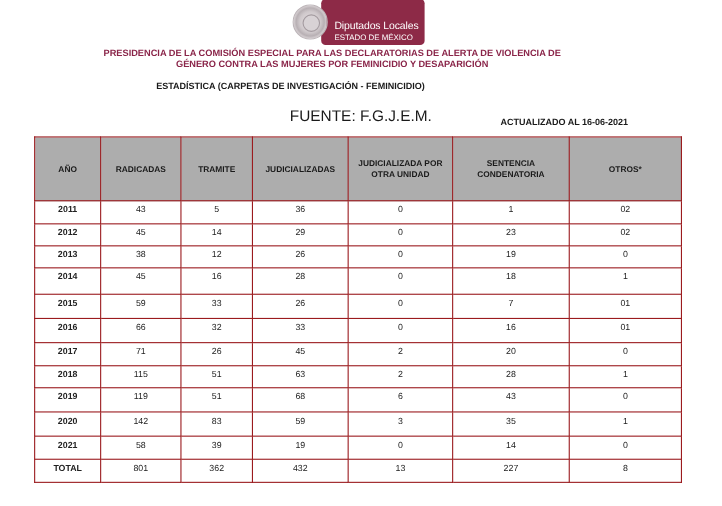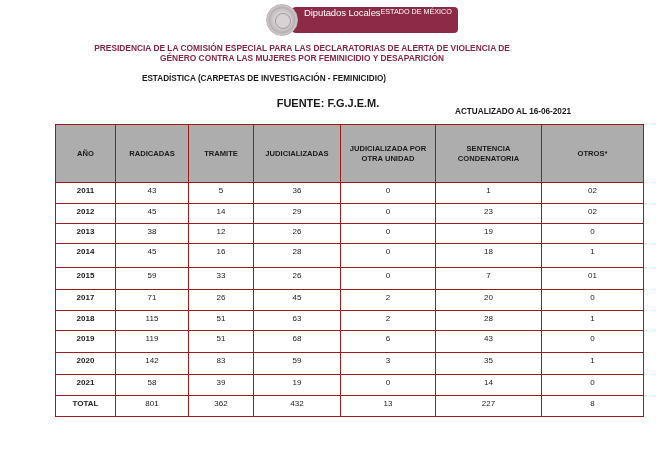--- a/index.html
+++ b/index.html
@@ -1,27 +1,27 @@
 <!DOCTYPE html>
 <html><head>
   <meta charset="utf-8">
   <style>
     html, body { margin: 0; padding: 0; background: #ffffff; }
     body { width: 656px; height: 460px; position: relative; overflow: hidden; font-family: "Liberation Sans", sans-serif; color: #1a1a1a; }
     .logo { position: absolute; left: 266px; top: 4px; height: 32px; display: flex; align-items: center; }
     .seal { width: 30px; height: 30px; border-radius: 50%; background: radial-gradient(circle, #e9e4e6 0%, #cfc8cb 45%, #b8b0b4 60%, #e2dcde 75%, #a79ea3 100%); border: 1px solid #bcb4b8; position: relative; z-index: 2; }
     .seal::after { content: ""; position: absolute; left: 8px; top: 8px; width: 14px; height: 14px; border-radius: 50%; background: #d8d2d5; border: 1px solid #a49ba0; }
-    .brand { margin-left: -6px; height: 26px; background: #8d2a47; border-radius: 4px; padding: 0 6px 0 12px; display: flex; justify-content: center; color: #ffffff; }
+    .brand { margin-left: -6px; height: 26px; background: #8d2a47; border-radius: 4px; padding: 16px 6px 0 12px; display: flex; flex-direction: column; justify-content: center; color: #ffffff; }
     .brand .l1 { font-size: 9.5px; line-height: 11px; letter-spacing: -0.1px; }
     .brand .l2 { font-size: 7.2px; line-height: 9px; letter-spacing: 0px; }
     .title { position: absolute; left: 0; width: 604px; top: 43px; text-align: center; color: #8a2549; font-weight: bold; font-size: 8.4px; line-height: 10px; }
     .subtitle { position: absolute; left: 0; width: 528px; top: 74px; text-align: center; font-weight: bold; font-size: 8.2px; color: #1a1a1a; }
-    .source { position: absolute; left: 0; width: 656px; top: 97px; text-align: center; font-weight: bold; font-size: 11px; color: #1a1a1a; }
+    .source { position: absolute; left: 0; width: 656px; top: 97px; text-align: center; font-weight: normal; font-size: 14px; color: #1a1a1a; }
     .updated { position: absolute; left: 455px; top: 107px; font-weight: bold; font-size: 8.2px; color: #1a1a1a; }
-    table.stats { position: absolute; left: 31px; top: 124px; border-collapse: collapse; table-layout: fixed; width: 588px; margin-left: 24px; }
+    table.stats { position: absolute; left: 31px; top: 124px; border-collapse: collapse; table-layout: fixed; width: 588px; }
     table.stats th, table.stats td { border: 1.4px solid #9b1b1e; text-align: center; padding: 0; }
     table.stats th { background: #adadad; font-weight: bold; font-size: 7.6px; line-height: 10px; color: #1a1a1a; height: 57px; }
     table.stats td { font-size: 8px; color: #222; vertical-align: top; padding-top: 3px; }
     table.stats td.year { font-weight: bold; }
     tr.r20 td { height: 17px; }
     tr.r21 td { height: 18px; }
     tr.r23 td { height: 20px; }
     col.c0 { width: 60px; } col.c1 { width: 73px; } col.c2 { width: 65px; } col.c3 { width: 87px; }
     col.c4 { width: 95px; } col.c5 { width: 106px; } col.c6 { width: 102px; }
   </style>
@@ -105,20 +105,29 @@
       </tr>
       <tr class="r21">
         <td class="year">2015</td>
         <td>59</td>
         <td>33</td>
         <td>26</td>
         <td>0</td>
         <td>7</td>
         <td>01</td>
       </tr>
+      <tr class="r21">
+        <td class="year">2016</td>
+        <td>66</td>
+        <td>32</td>
+        <td>33</td>
+        <td>0</td>
+        <td>16</td>
+        <td>01</td>
+      </tr>
       <tr class="r20">
         <td class="year">2017</td>
         <td>71</td>
         <td>26</td>
         <td>45</td>
         <td>2</td>
         <td>20</td>
         <td>0</td>
       </tr>
       <tr class="r19">

